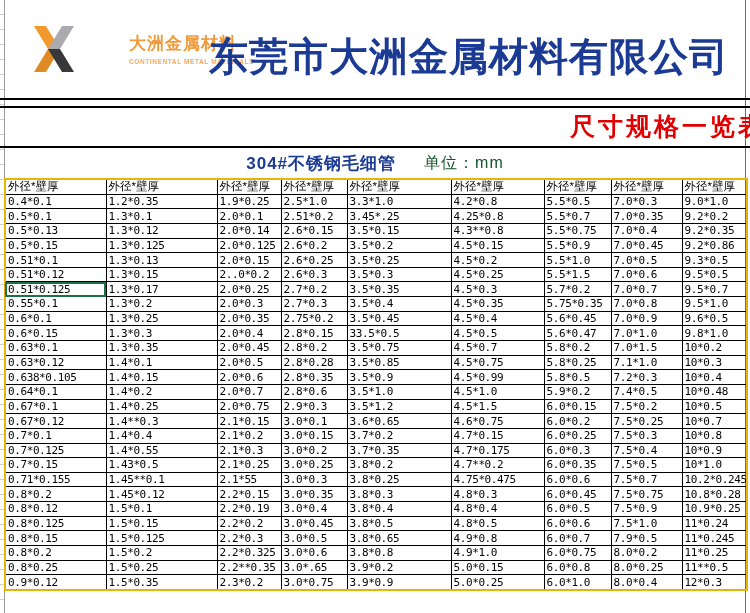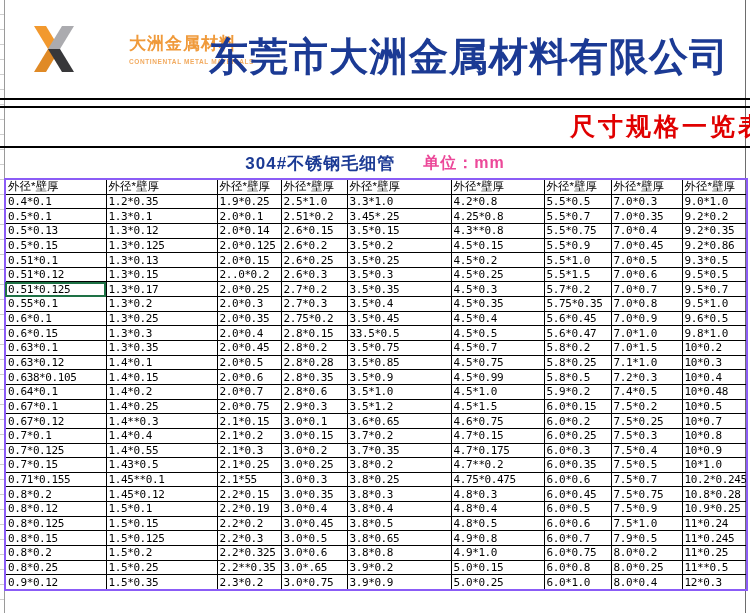--- a/index.html
+++ b/index.html
@@ -32,34 +32,34 @@
   .hline1{top:98px;} .hline2{top:106px;} .hline3{top:146px;}
 
   
   .band-title{position:absolute; left:0; top:108px; width:750px; height:36px;
     display:flex; align-items:center; justify-content:flex-end;margin-left:16px;}
   .doc-title{font-size:25px; font-weight:bold; color:#e00000; letter-spacing:3px;
     font-family:"Liberation Serif", serif;}
   .band-sub{position:absolute; left:0; top:148px; width:750px; height:30px;
     display:flex; align-items:center; justify-content:center;}
   .sub-product{font-size:17px; font-weight:bold; color:#1b3a94; letter-spacing:1px;text-align:center;}
-  .sub-unit{font-size:16px; font-weight:bold; color:#ec4899; margin-left:28px; letter-spacing:1px;}
+  .sub-unit{font-size:16px; font-weight:normal; color:#14532d; margin-left:28px; letter-spacing:1px;}
 
   
   .tbl-wrap{position:absolute; left:4px; top:178px;}
   table.size{border-collapse:collapse; table-layout:fixed; width:742px;
     font-family:"DejaVu Sans Mono", monospace;}
   table.size th, table.size td{
     border:1px solid #000; height:13.65px; line-height:13px;
     font-size:11px; letter-spacing:-0.4px; font-weight:normal;
     text-align:left; padding:0 0 0 2px; white-space:nowrap; overflow:hidden;
     color:#000;
   }
   table.size th{font-family:"Liberation Sans", sans-serif; font-size:11.5px; letter-spacing:0;}
-  table.size{border:2px solid #8b5cf6;}
+  table.size{border:2px solid #eab308;}
   td.sel{outline:2px solid #1e7145; outline-offset:-2px;}
 </style>
 </head>
 <body>
 
 <div class="page">
 
   <div class="margin-ticks"></div>
   <div class="page-left-line"></div>
   <div class="page-right-line"></div>

